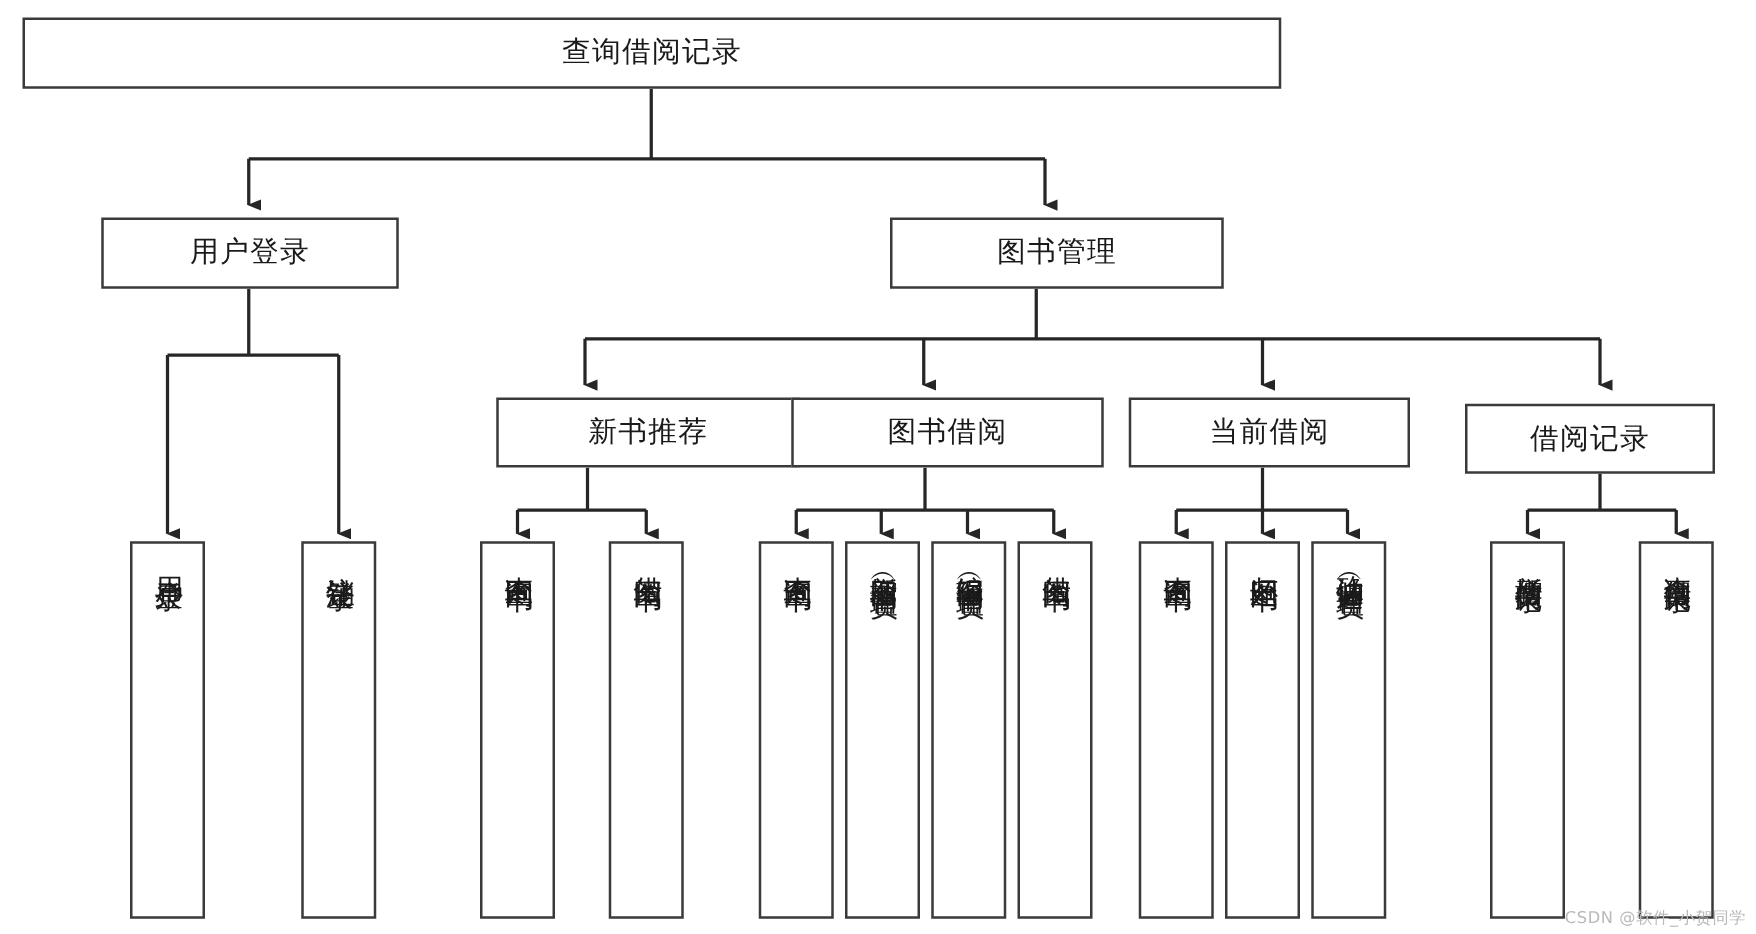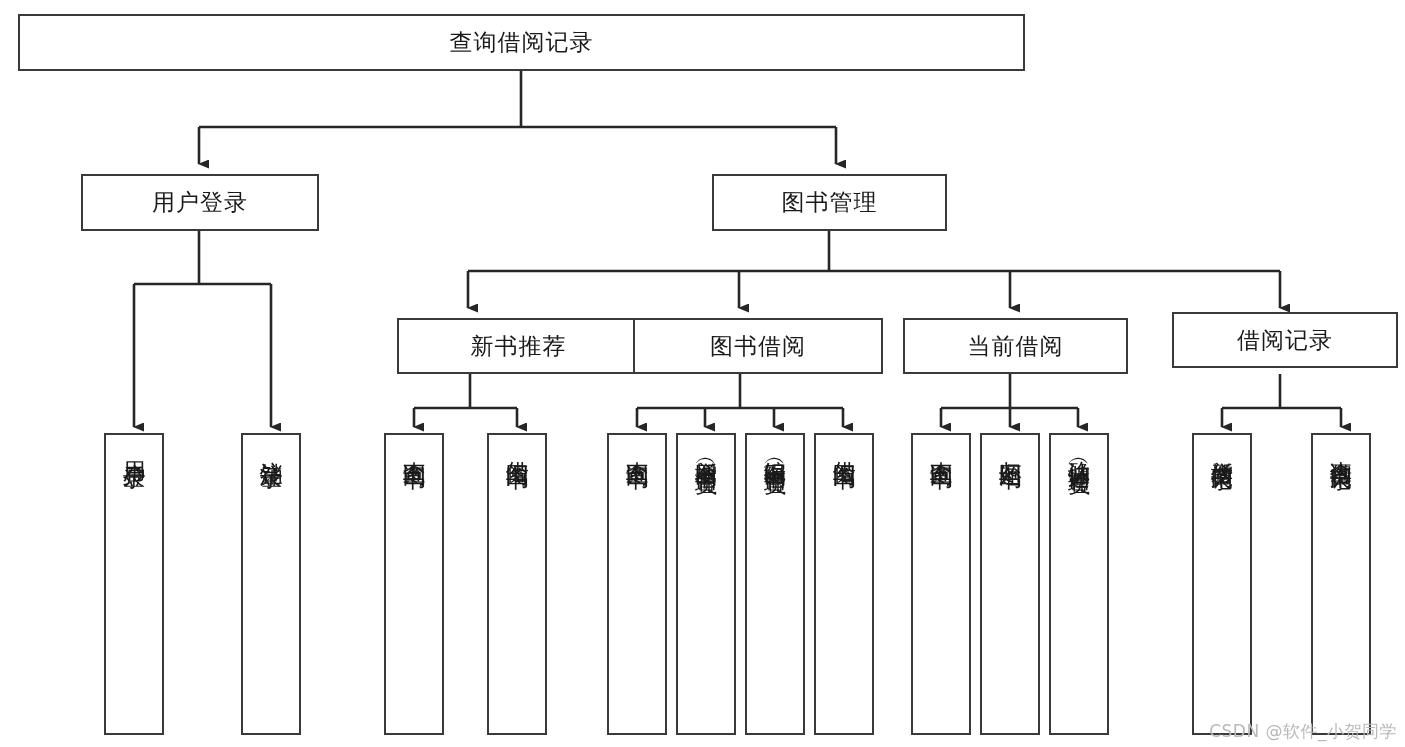--- a/index.html
+++ b/index.html
@@ -54,21 +54,21 @@
     letter-spacing: 2px;
     white-space: nowrap;
   }
   .node.leaf.tall .label {
     font-size: 22px;
   }
   #watermark {
     position: absolute;
     right: 8px;
     bottom: 4px;
-    font-size: 17px;
+    font-size: 13px;
     color: #b9b9b9;
     letter-spacing: 0.5px;
     white-space: nowrap;
   }
 </style>
 </head>
 <body>
 
 <div id="canvas">
 
@@ -122,34 +122,34 @@
     </g>
   </svg>
 
   <div class="node" style="left:18px; top:14px; width:1007px; height:57px;">
     <span class="label">查询借阅记录</span>
   </div>
 
   <div class="node" style="left:81px; top:174px; width:238px; height:57px;">
     <span class="label">用户登录</span>
   </div>
-  <div class="node" style="left:712px; top:174px; width:235px; height:57px;justify-content:center;">
+  <div class="node" style="left:712px; top:174px; width:267px; height:57px;justify-content:center;">
     <span class="label">图书管理</span>
   </div>
 
   <div class="node" style="left:363px; top:318px; width:243px; height:56px;margin-left:34px;">
     <span class="label">新书推荐</span>
   </div>
   <div class="node" style="left:633px; top:318px; width:250px; height:56px;">
     <span class="label">图书借阅</span>
   </div>
   <div class="node" style="left:903px; top:318px; width:225px; height:56px;">
     <span class="label">当前借阅</span>
   </div>
-  <div class="node" style="left:1172px; top:312px; width:226px; height:56px;">
+  <div class="node" style="left:1172px; top:323px; width:200px; height:56px;">
     <span class="label">借阅记录</span>
   </div>
 
   <div class="node leaf" style="left:104px; top:433px; width:60px; height:302px;">
     <span class="label">用户登录</span>
   </div>
   <div class="node leaf" style="left:241px; top:433px; width:60px; height:302px;">
     <span class="label">注销登录</span>
   </div>
 

